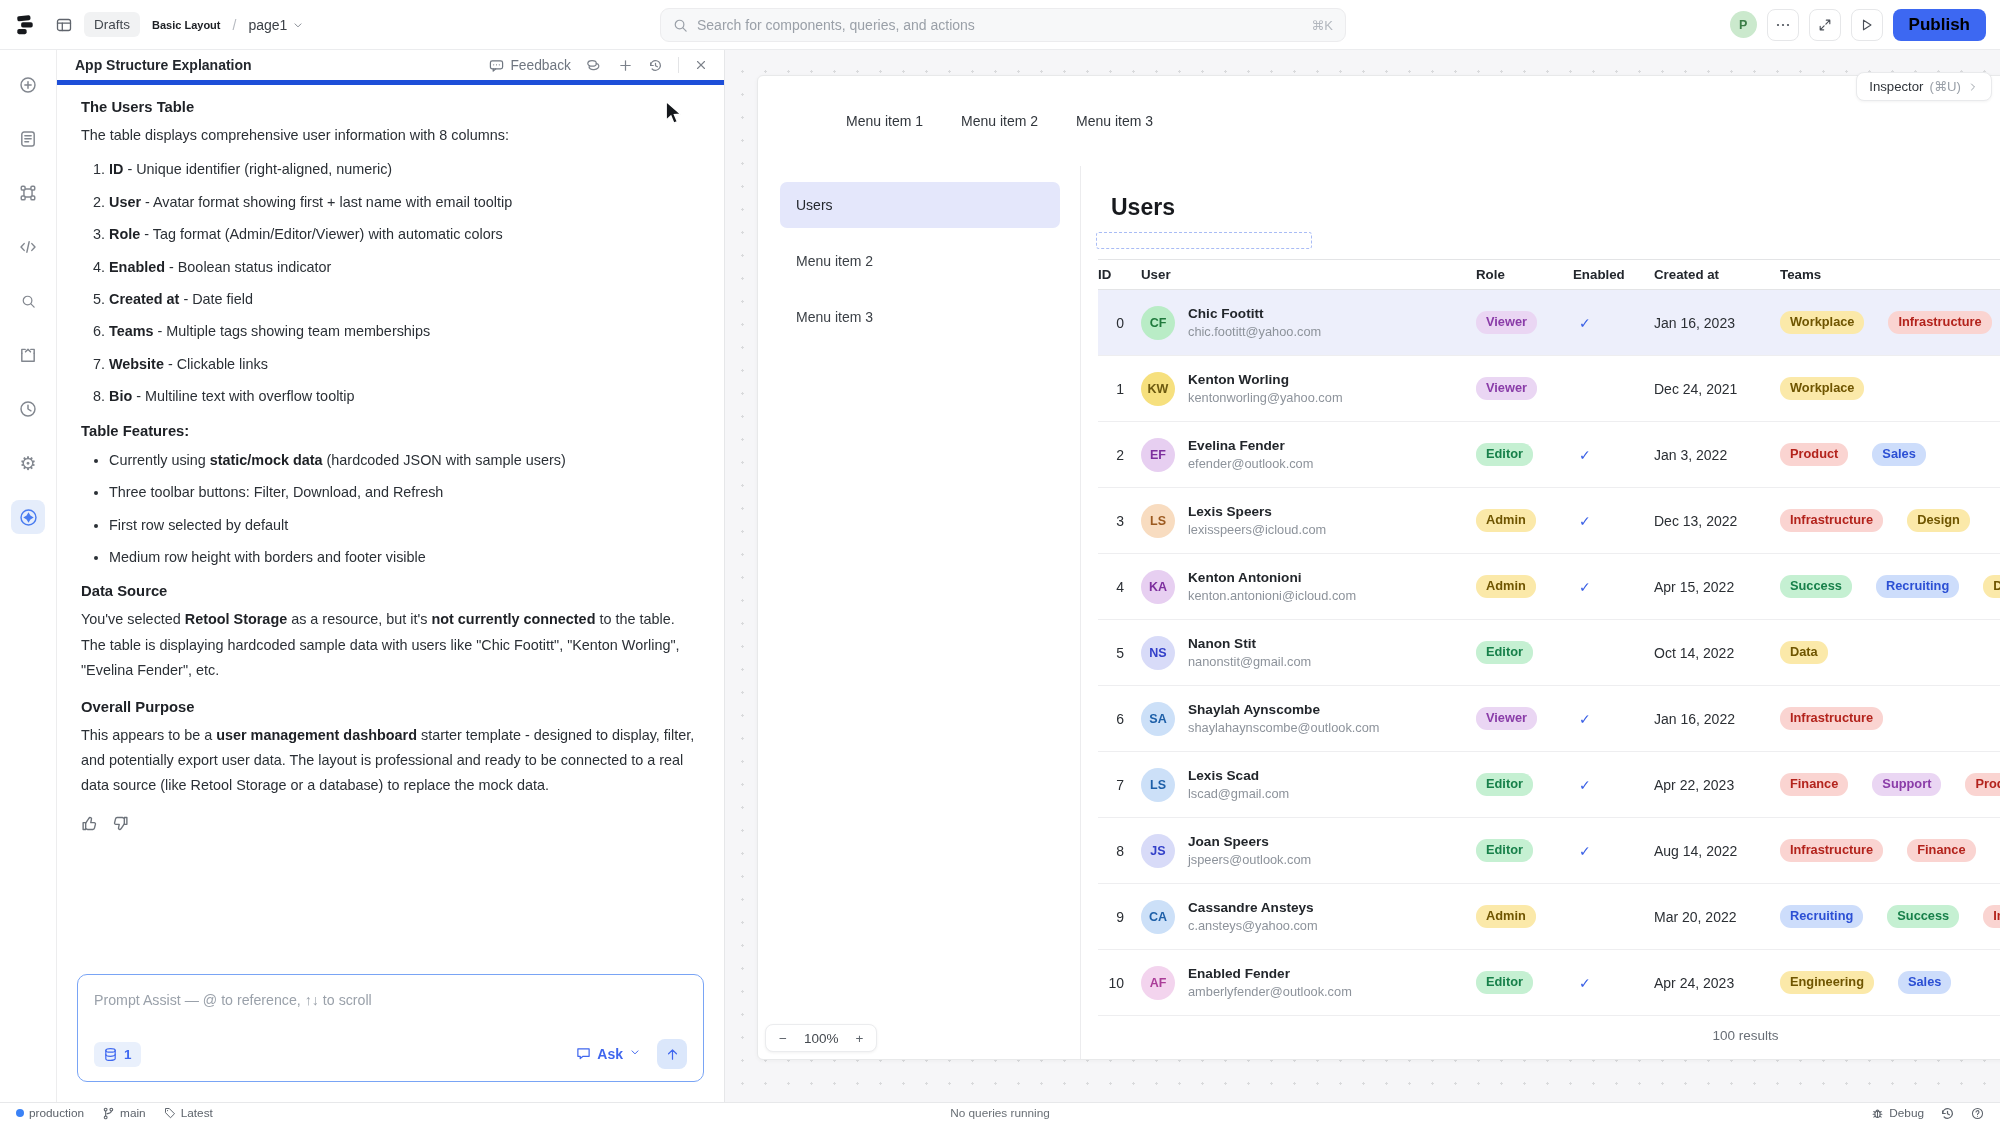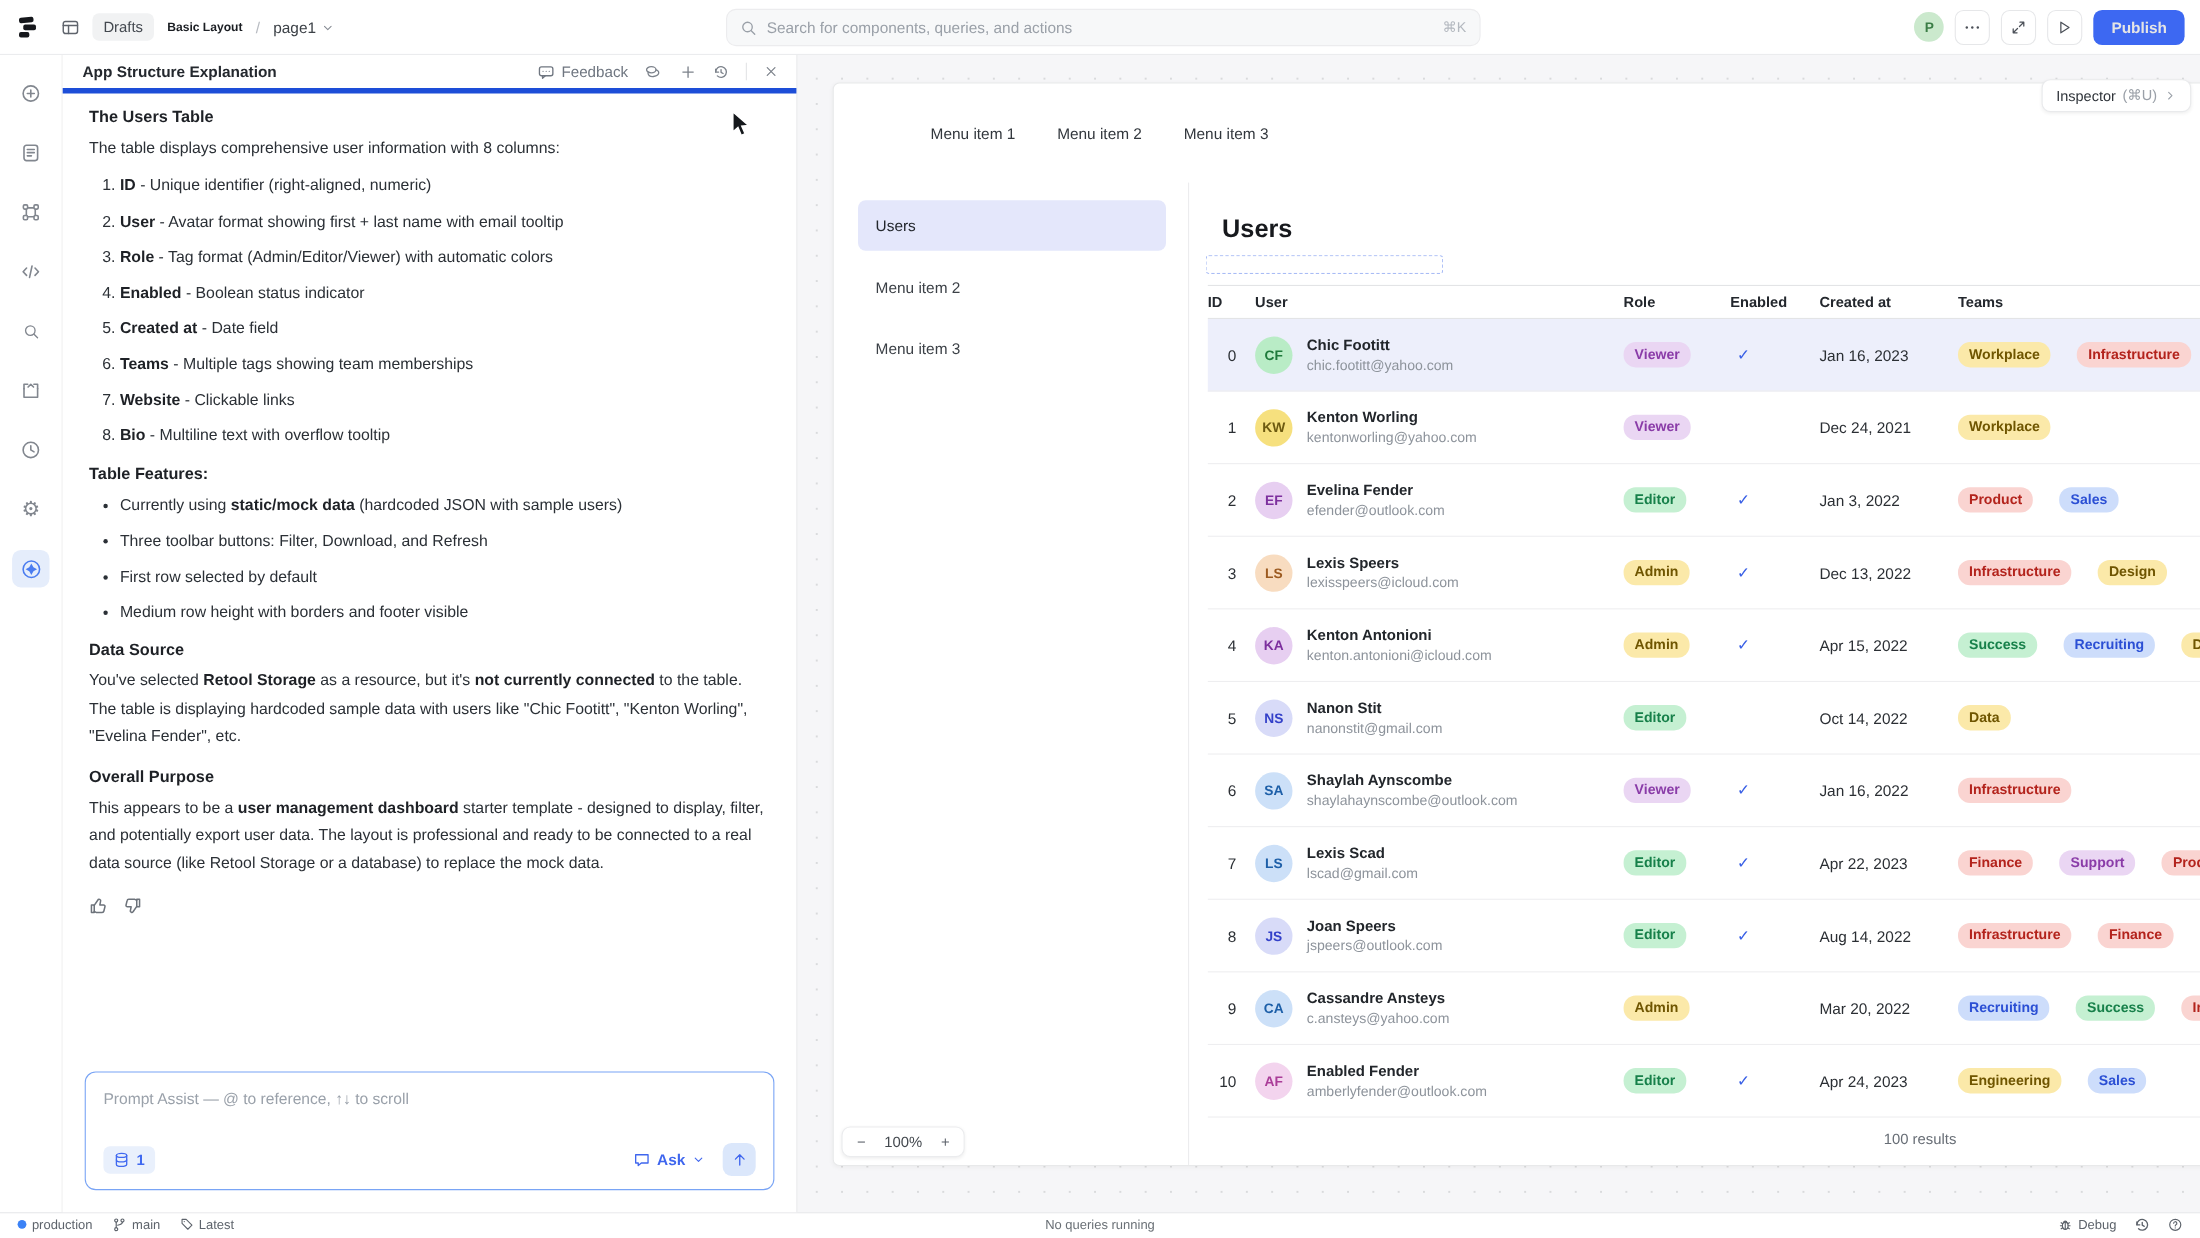--- a/index.html
+++ b/index.html
@@ -15,21 +15,21 @@
   .appname{font-size:11px;font-weight:bold;color:#1b1e23}
   .bc-sep{color:#b6bac0;font-size:14px}
   .pagename{display:flex;gap:5px;align-items:center;font-size:14px;color:#3c4147}
   .pagename .chev{color:#868b93;display:flex}
   .searchbar{position:absolute;left:660px;top:8px;width:686px;height:34px;background:#f7f8f9;border:1px solid #ececee;border-radius:9px;display:flex;align-items:center;padding:0 12px;gap:9px;color:#9aa0a8}
   .searchbar .ph{font-size:14px;color:#9aa0a8;flex:1;white-space:nowrap;overflow:hidden}
   .kbd{color:#b3b8bf;font-size:13px}
   .tb-right{margin-left:auto;display:flex;align-items:center;gap:10px}
   .avatarP{width:27px;height:27px;border-radius:50%;background:#cbe9cd;color:#3b7d46;font-size:12.5px;font-weight:bold;display:flex;align-items:center;justify-content:center}
   .tb-btn{width:32px;height:32px;border:1px solid #e6e7e9;border-radius:8px;display:flex;align-items:center;justify-content:center;color:#4b5058;background:#fff}
-  .publish{height:32px;padding:0 16px;background:var(--accent,#3d68f2);color:#e5e5e5;border-radius:8px;font-size:14px;font-weight:bold;display:flex;align-items:center}
+  .publish{height:32px;padding:0 16px;background:var(--accent,#3d68f2);color:#000000;border-radius:8px;font-size:17px;font-weight:bold;display:flex;align-items:center}
 
   
   .body-row{display:flex;height:1052px}
   .rail{width:57px;border-right:1px solid #ededee;display:flex;flex-direction:column;align-items:center;padding-top:18px;background:#fff}
   .rail-btn{width:34px;height:34px;margin-bottom:20px;display:flex;align-items:center;justify-content:center;color:#82878f;border-radius:8px}
   .rail-btn .g{font-size:19px;line-height:1}
   .rail-btn.active{background:#e5edfb}
 
   
   .panel{width:668px;border-right:1px solid #e6e7e9;display:flex;flex-direction:column;background:#fff;position:relative;z-index:2}
@@ -44,21 +44,21 @@
   #blocks .pb-h:first-child{margin-top:0}
   .pb-p{font-size:14.4px;line-height:1.75;margin:8px 0;color:#2b3036}
   .pb-ol,.pb-ul{margin:12px 0;padding-left:28px}
   .pb-ol li,.pb-ul li{font-size:14.4px;margin-bottom:13px;line-height:1.35;color:#2b3036}
   .thumbs{margin-top:16px;display:flex;gap:14px;color:#6d737b}
   .thumbs span{display:flex}
   .promptbox{flex:none;margin:0 20px 20px;border:1.5px solid #79a4f5;border-radius:10px;min-height:108px;padding:17px 16px 12px;display:flex;flex-direction:column;justify-content:space-between;background:#fff}
   .promptbox .ph{color:#9aa1aa;font-size:14.2px}
   .prompt-row{display:flex;align-items:center;margin-top:16px}
   .ctx{display:inline-flex;align-items:center;gap:6px;background:#e9f0fc;color:#4069f0;border-radius:6px;padding:5px 9px;font-size:13.5px;font-weight:bold}
-  .ask{margin-left:auto;display:inline-flex;align-items:center;gap:6px;color:#3f66ee;font-size:14px;font-weight:bold}
+  .ask{margin-left:auto;display:inline-flex;align-items:flex-start;gap:6px;color:#3f66ee;font-size:14px;font-weight:bold}
   .send{margin-left:16px;width:30px;height:30px;border-radius:8px;background:#dbe7fb;color:#3f66ee;display:flex;align-items:center;justify-content:center}
 
   
   .canvas{flex:1;position:relative;overflow:hidden;background-color:#f6f6f8;background-image:radial-gradient(circle,#d9dadc 1.1px,transparent 1.3px);background-size:23px 23px;background-position:6px 10px}
   .inspector{position:absolute;top:22px;right:8px;background:#fff;border:1px solid #e9eaec;border-radius:8px;padding:6px 12px;display:flex;gap:6px;align-items:center;font-size:13.2px;color:#2f343a;box-shadow:0 1px 3px rgba(0,0,0,.05);z-index:4}
   .insp-short{color:#9aa0a8}
   .insp-chev{color:#9aa0a8;display:flex}
   .zoom-pill{position:absolute;left:40px;bottom:50px;height:28px;background:#fff;border:1px solid #ebecee;border-radius:8px;box-shadow:0 1px 3px rgba(0,0,0,.06);display:flex;align-items:center;padding:0 13px;gap:17px;font-size:13.5px;color:#5d636b;z-index:4}
   .z-val{color:#44494f}
 

